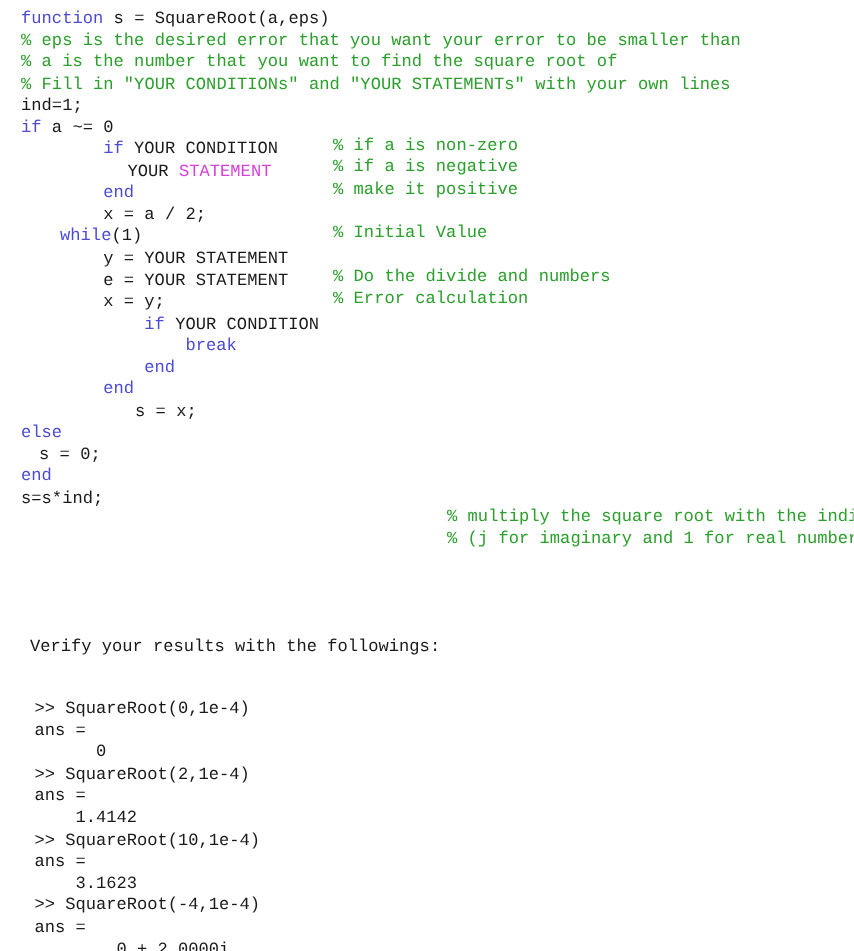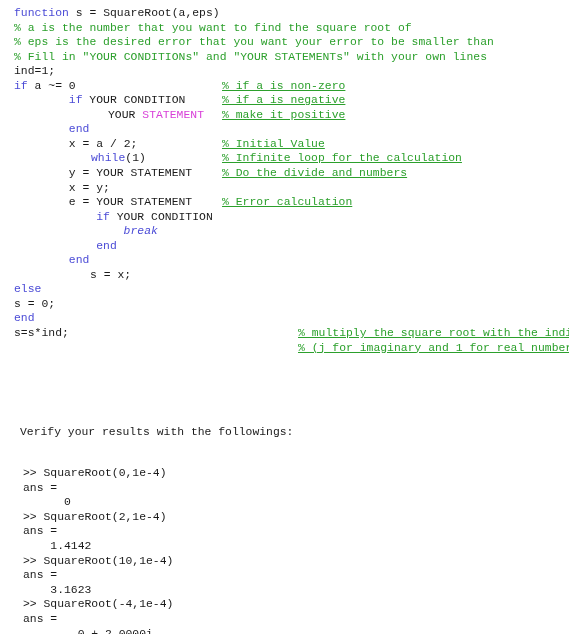--- a/index.html
+++ b/index.html
@@ -36,24 +36,23 @@
     font-size: 11.4px;
     font-family: "Liberation Mono", "DejaVu Sans Mono", monospace;
     letter-spacing: 0.02px;
   }
   .code-line .src {
     display: inline-block;
     white-space: pre;
   }
   .code-line .cmt {
     position: absolute;
-    top: 0;
+    top: 12px;
     white-space: pre;
     color: #2ca02c;
-    text-decoration: underline;
   }
   .cmt.col-a { left: 208px; }
   .cmt.col-b { left: 284px; }
 
   .kw   { color: #4b4bd6; }
   .plain{ color: #1a1a1a; }
   .mag  { color: #d83fd8; }
   .grn  { color: #2ca02c; }
 
   
@@ -86,40 +85,40 @@
   .con-line.prompt { color: #1a1a1a; }
   .con-line.ansval { color: #1a1a1a; }
 </style>
 </head>
 <body>
 
 <div class="page">
 
   <div class="code-block">
       <div class="code-line"><span class="src" style="margin-left: 0px;"><span class="kw">function</span><span class="plain"> s = SquareRoot(a,eps)</span></span></div>
+      <div class="code-line"><span class="src" style="margin-left: 0px;"><span class="grn">% eps is the desired error that you want your error to be smaller than</span></span></div>
       <div class="code-line"><span class="src" style="margin-left: 0px;"><span class="grn">% a is the number that you want to find the square root of</span></span></div>
-      <div class="code-line"><span class="src" style="margin-left: 0px;"><span class="grn">% eps is the desired error that you want your error to be smaller than</span></span></div>
       <div class="code-line"><span class="src" style="margin-left: 0px;"><span class="grn">% Fill in "YOUR CONDITIONs" and "YOUR STATEMENTs" with your own lines</span></span></div>
       <div class="code-line"><span class="src" style="margin-left: 0px;"><span class="plain">ind=1;</span></span></div>
       <div class="code-line"><span class="src" style="margin-left: 0px;"><span class="kw">if</span><span class="plain"> a ~= 0</span></span><span class="cmt col-a">% if a is non-zero</span></div>
       <div class="code-line"><span class="src" style="margin-left: 54.8px;"><span class="kw">if</span><span class="plain"> YOUR CONDITION</span></span><span class="cmt col-a">% if a is negative</span></div>
-      <div class="code-line"><span class="src" style="margin-left: 94px;"><span class="plain">YOUR </span><span class="mag">STATEMENT</span></span><span class="cmt col-a">% make it positive</span></div>
+      <div class="code-line"><span class="src" style="margin-left: 71px;"><span class="plain">YOUR </span><span class="mag">STATEMENT</span></span><span class="cmt col-a">% make it positive</span></div>
       <div class="code-line"><span class="src" style="margin-left: 54.8px;"><span class="kw">end</span></span></div>
       <div class="code-line"><span class="src" style="margin-left: 54.8px;"><span class="plain">x = a / 2;</span></span><span class="cmt col-a">% Initial Value</span></div>
-      <div class="code-line"><span class="src" style="margin-left: 77px; text-align: right;"><span class="kw">while</span><span class="plain">(1)</span></span><span class="cmt col-a">% Infinite loop for the calculation</span></div>
+      <div class="code-line"><span class="src" style="margin-left: 26px; text-align: right;"><span class="kw">while</span><span class="plain">(1)</span></span></div>
       <div class="code-line"><span class="src" style="margin-left: 54.8px;"><span class="plain">y = YOUR STATEMENT</span></span><span class="cmt col-a">% Do the divide and numbers</span></div>
+      <div class="code-line"><span class="src" style="margin-left: 54.8px;"><span class="plain">e = YOUR STATEMENT</span></span><span class="cmt col-a">% Error calculation</span></div>
       <div class="code-line"><span class="src" style="margin-left: 54.8px;"><span class="plain">x = y;</span></span></div>
-      <div class="code-line"><span class="src" style="margin-left: 54.8px;"><span class="plain">e = YOUR STATEMENT</span></span><span class="cmt col-a">% Error calculation</span></div>
       <div class="code-line"><span class="src" style="margin-left: 82.2px;"><span class="kw">if</span><span class="plain"> YOUR CONDITION</span></span></div>
-      <div class="code-line"><span class="src" style="margin-left: 109.6px; font-style: italic;"><span class="kw">break</span></span></div>
+      <div class="code-line"><span class="src" style="margin-left: 109.6px;"><span class="kw">break</span></span></div>
       <div class="code-line"><span class="src" style="margin-left: 82.2px;"><span class="kw">end</span></span></div>
       <div class="code-line"><span class="src" style="margin-left: 54.8px;"><span class="kw">end</span></span></div>
       <div class="code-line"><span class="src" style="margin-left: 76px;"><span class="plain">s = x;</span></span></div>
       <div class="code-line"><span class="src" style="margin-left: 0px;"><span class="kw">else</span></span></div>
-      <div class="code-line"><span class="src" style="margin-left: 0px;"><span class="plain">s = 0;</span></span></div>
+      <div class="code-line"><span class="src" style="margin-left: 12px;"><span class="plain">s = 0;</span></span></div>
       <div class="code-line"><span class="src" style="margin-left: 0px;"><span class="kw">end</span></span></div>
       <div class="code-line"><span class="src" style="margin-left: 0px;"><span class="plain">s=s*ind;</span></span><span class="cmt col-b">% multiply the square root with the indicator</span></div>
       <div class="code-line"><span class="src" style="margin-left: 0px;"></span><span class="cmt col-b">% (j for imaginary and 1 for real numbers)</span></div>
     </div>
 
   <div class="verify">Verify your results with the followings:</div>
 
   <div class="console">
       <div class="con-line prompt">&gt;&gt; SquareRoot(0,1e-4)</div>
       <div class="con-line ansval">ans =</div>

